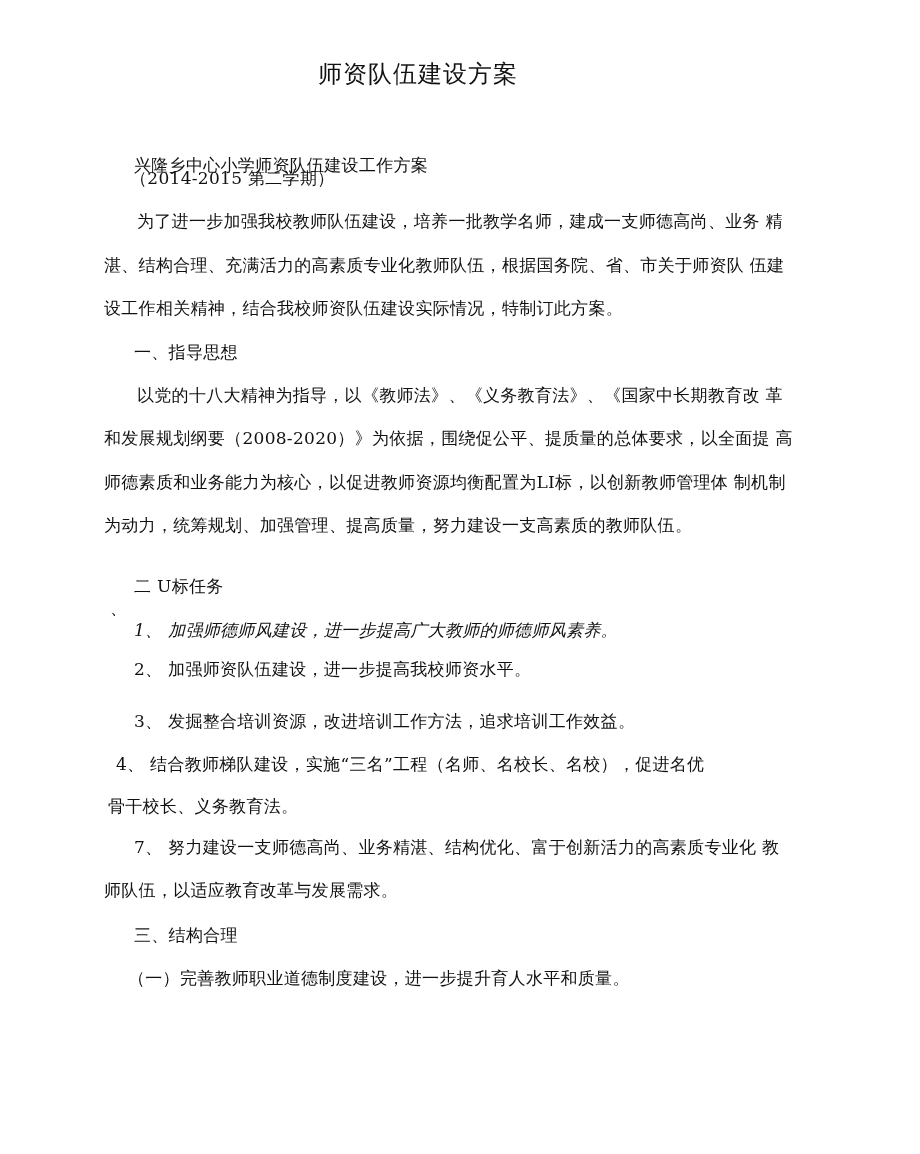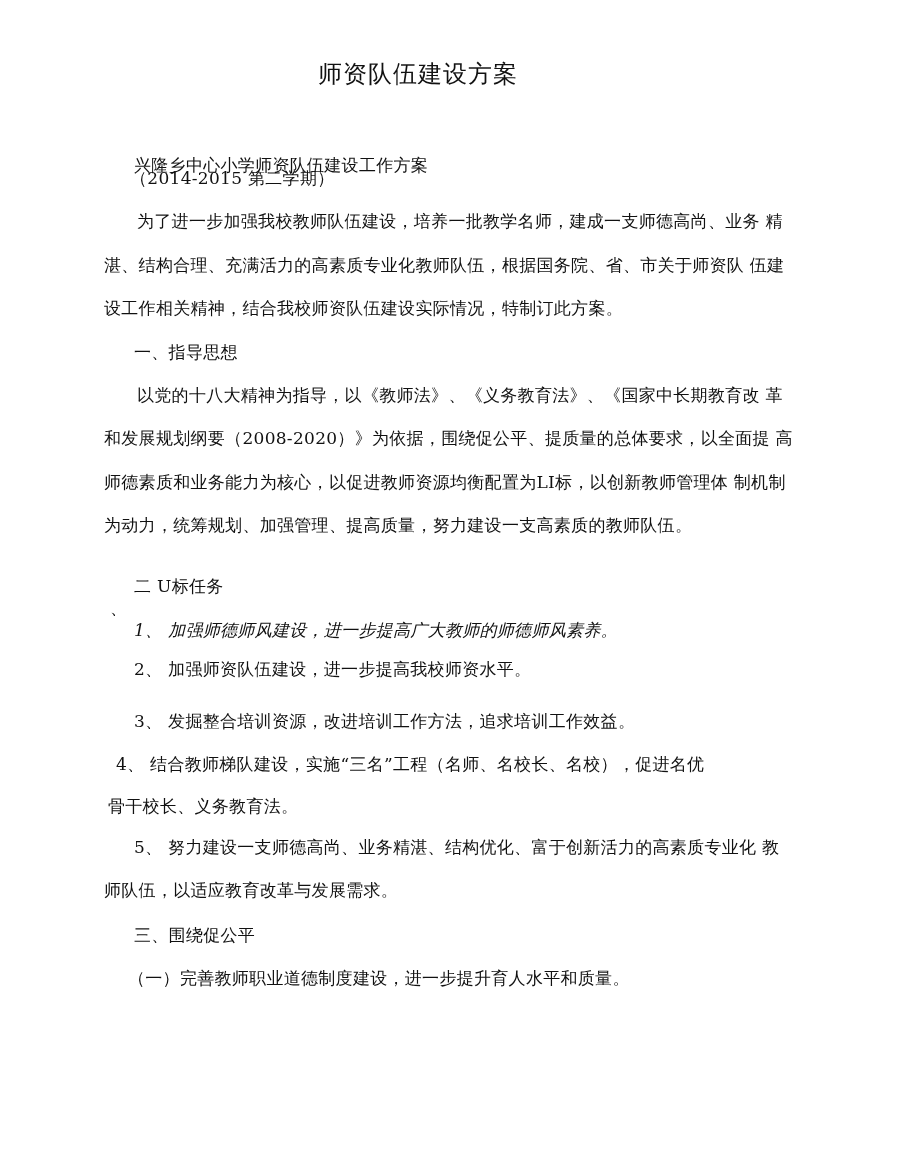--- a/index.html
+++ b/index.html
@@ -28,18 +28,18 @@
   <div class="ln" style="top:472px;left:104px;">师德素质和业务能力为核心，以促进教师资源均衡配置为LI标，以创新教师管理体 制机制</div>
   <div class="ln" style="top:515px;left:104px;">为动力，统筹规划、加强管理、提高质量，努力建设一支高素质的教师队伍。</div>
 
   <div class="ln" style="top:576px;left:134px;">二 U标任务</div>
   <div class="ln" style="top:598px;left:110px;">、</div>
   <div class="ln" style="top:620px;left:134px;font-style:italic;">1、 加强师德师风建设，进一步提高广大教师的师德师风素养。</div>
   <div class="ln" style="top:659px;left:134px;">2、 加强师资队伍建设，进一步提高我校师资水平。</div>
   <div class="ln" style="top:703px;left:134px;margin-top:8px;">3、 发掘整合培训资源，改进培训工作方法，追求培训工作效益。</div>
   <div class="ln" style="top:746px;left:116px;margin-top:8px;">4、 结合教师梯队建设，实施“三名”工程（名师、名校长、名校），促进名优</div>
   <div class="ln" style="top:796px;left:108px;">骨干校长、义务教育法。</div>
-  <div class="ln" style="top:837px;left:134px;">5、 努力建设一支师德高尚、业务精湛、结构优化、富于创新活力的高素质专业化 教</div>
+  <div class="ln" style="top:837px;left:134px;">7、 努力建设一支师德高尚、业务精湛、结构优化、富于创新活力的高素质专业化 教</div>
   <div class="ln" style="top:880px;left:104px;">师队伍，以适应教育改革与发展需求。</div>
 
-  <div class="ln" style="top:925px;left:134px;">三、围绕促公平</div>
+  <div class="ln" style="top:925px;left:134px;">三、结构合理</div>
   <div class="ln" style="top:968px;left:128px;">（一）完善教师职业道德制度建设，进一步提升育人水平和质量。</div>
 </div>
 
 </body></html>

